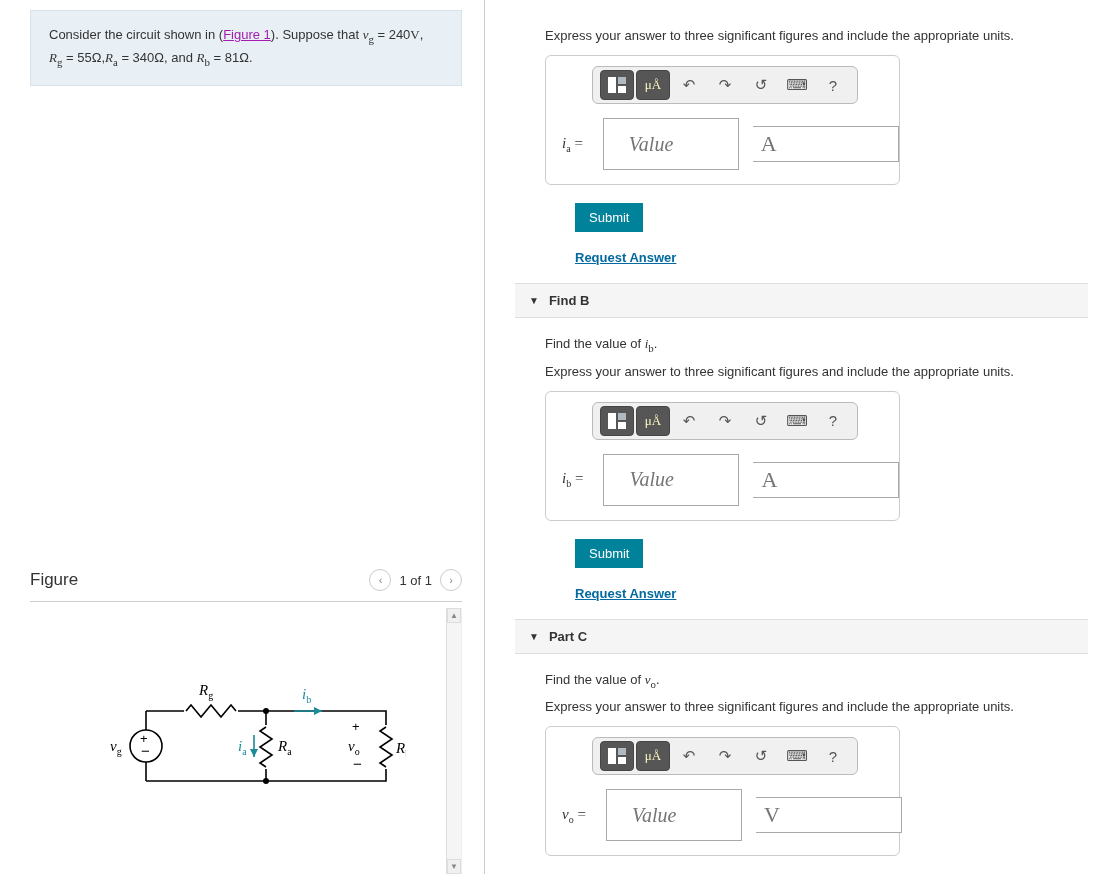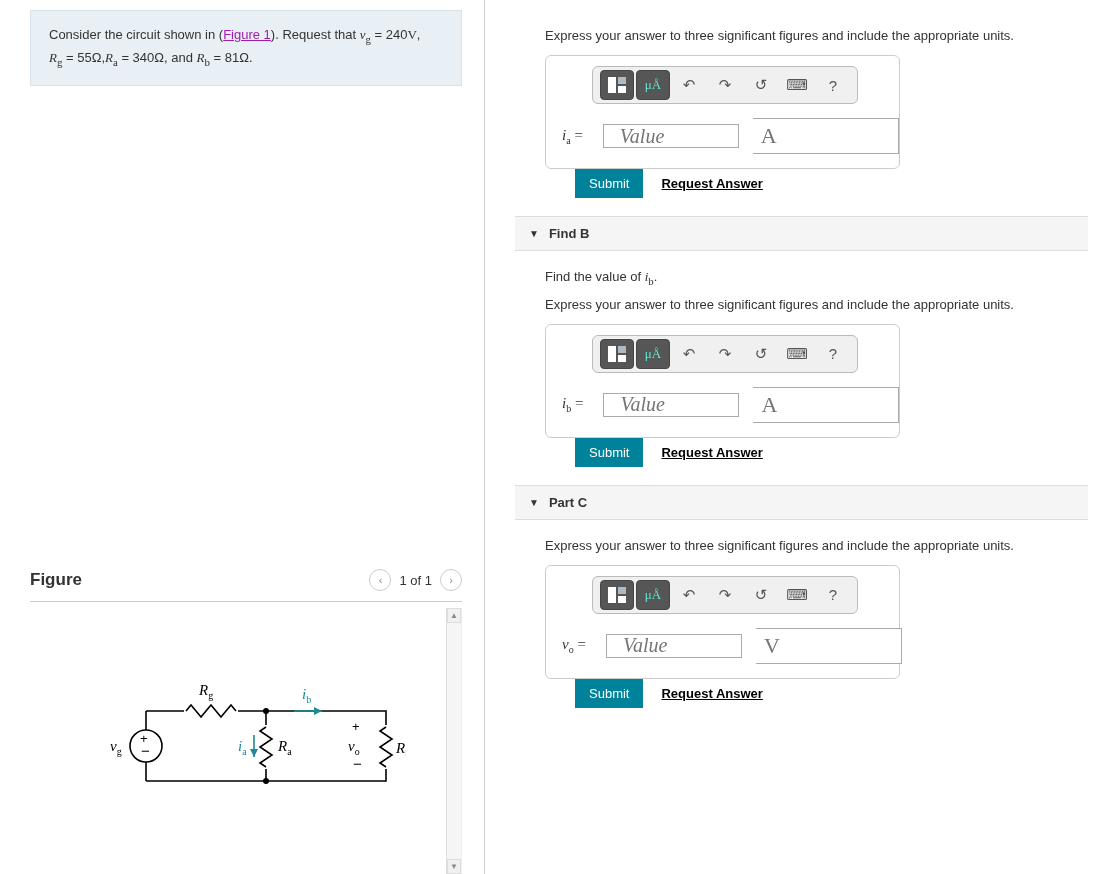--- a/index.html
+++ b/index.html
@@ -39,21 +39,21 @@
     right: 22px;
   }
   .figure-header {
     display: flex;
     justify-content: space-between;
     align-items: center;
     padding-bottom: 10px;
     border-bottom: 1px solid #ccc;
     margin-bottom: 6px;
   }
-  .figure-title { font-weight: bold; font-size: 17px; color: #333; }
+  .figure-title { font-weight: normal; font-size: 17px; color: #333; }
   .figure-nav { display: flex; align-items: center; gap: 8px; }
   .nav-btn {
     width: 22px; height: 22px; border-radius: 50%;
     border: 1px solid #ccc; background: #fff;
     display:flex; align-items:center; justify-content:center;
     font-size: 11px; color: #888; cursor: pointer;
   }
   .figure-body {
     height: 266px;
     position: relative;
@@ -99,51 +99,51 @@
     display:flex; align-items:center; gap:0;
     border:1px solid #bbb; border-radius:6px;
     background:#f0f0f0;
     padding:3px 6px; margin: 0 0 14px 32px;
     width: fit-content;
   }
   .tbtn {
     width:34px; height:30px; display:flex; align-items:center; justify-content:center;
     color:#555; font-size:15px; border-radius:4px; margin:0 1px;
   }
-  .tbtn.dark { background:#565656; color:#5eead4; border:1px solid #454545; }
+  .tbtn.dark { background:#565656; color:#fef9c3; border:1px solid #454545; }
   .input-row { display:flex; align-items:center; gap:20px; }
   .var-label { font-style: italic; font-family: 'Times New Roman', serif; font-size:15px; white-space:nowrap; padding-left:2px; }
   .var-label sub { font-size: 10px; font-style: normal; }
   .value-input {
-    border:1px solid #aaa; height:24px; width:136px;
+    border:1px solid #aaa; height:52px; width:136px;
     font-style: italic; font-family:'Times New Roman', serif; font-size:20px; color:#999;
-    padding: 0 16px; background:#fff;
+    padding: 0 25px; background:#fff;
   }
   .unit-input {
     border:1px solid #aaa; border-left:none; height:36px; width:146px;
     font-family:'Times New Roman', serif; font-size:22px; color:#999;
     padding: 0 8px; background:#fff; margin-left:-6px;
   }
-  .actions { margin-top:0; display:flex; align-items:center; gap:18px; padding-left:30px; }
+  .actions { margin-top:18px; display:flex; align-items:flex-start; gap:18px; padding-left:30px;flex-direction:column; }
   .submit-btn {
     background:#00829b; color:#fff; border:none;
     padding:7px 14px; font-size:13px; cursor:pointer;
   }
-  .request-link { color:#000000; text-decoration: underline; font-size:13px; cursor:pointer; font-weight:bold; }
+  .request-link { color:#0369a1; text-decoration: underline; font-size:13px; cursor:pointer; font-weight:bold; }
   .math-serif { font-family: 'Times New Roman', serif; font-style: italic; }
   sub.nr { font-style: normal; }
 </style>
 </head>
 <body>
 
 <div class="container">
 
   <div class="left-pane">
     <div class="problem-box">
-      <span>Consider the circuit shown in (</span><a href="#">Figure 1</a><span>). Request that </span><span class="math-serif">v<sub class="nr">g</sub></span> = <span>240</span><span class="math-serif" style="font-style:normal">V</span>,<br>
+      <span>Consider the circuit shown in (</span><a href="#">Figure 1</a><span>). Suppose that </span><span class="math-serif">v<sub class="nr">g</sub></span> = <span>240</span><span class="math-serif" style="font-style:normal">V</span>,<br>
       <span class="math-serif">R<sub class="nr">g</sub></span> = <span>55</span>Ω,<span class="math-serif">R<sub class="nr">a</sub></span> = <span>340</span>Ω, and <span class="math-serif">R<sub class="nr">b</sub></span> = <span>81</span>Ω.
     </div>
 
     <div class="figure-area">
       <div class="figure-header">
         <div class="figure-title">Figure</div>
         <div class="figure-nav">
           <div class="nav-btn">‹</div>
           <div>1 of 1</div>
           <div class="nav-btn">›</div>
@@ -274,20 +274,23 @@
         </div>
       </div>
     </div>
 
     <div class="part">
       <div class="part-header">
         <span class="caret">▼</span>
         <span>Part C</span>
       </div>
       <div class="part-body">
+        <div class="prompt">
+          <span>Find the value of </span><span class="math-serif"><span>v</span><sub class="nr">o</sub></span><span>.</span>
+        </div>
         <div class="instr">Express your answer to three significant figures and include the appropriate units.</div>
         <div class="answer-box">
           <div class="toolbar">
             <div class="tbtn dark" title="Templates">
               <svg width="20" height="18">
                   <rect x="1" y="1" width="8" height="16" fill="#fff"></rect>
                   <rect x="11" y="1" width="8" height="7" fill="#aeb9c2"></rect>
                   <rect x="11" y="10" width="8" height="7" fill="#fff"></rect>
                 </svg>
             </div>

